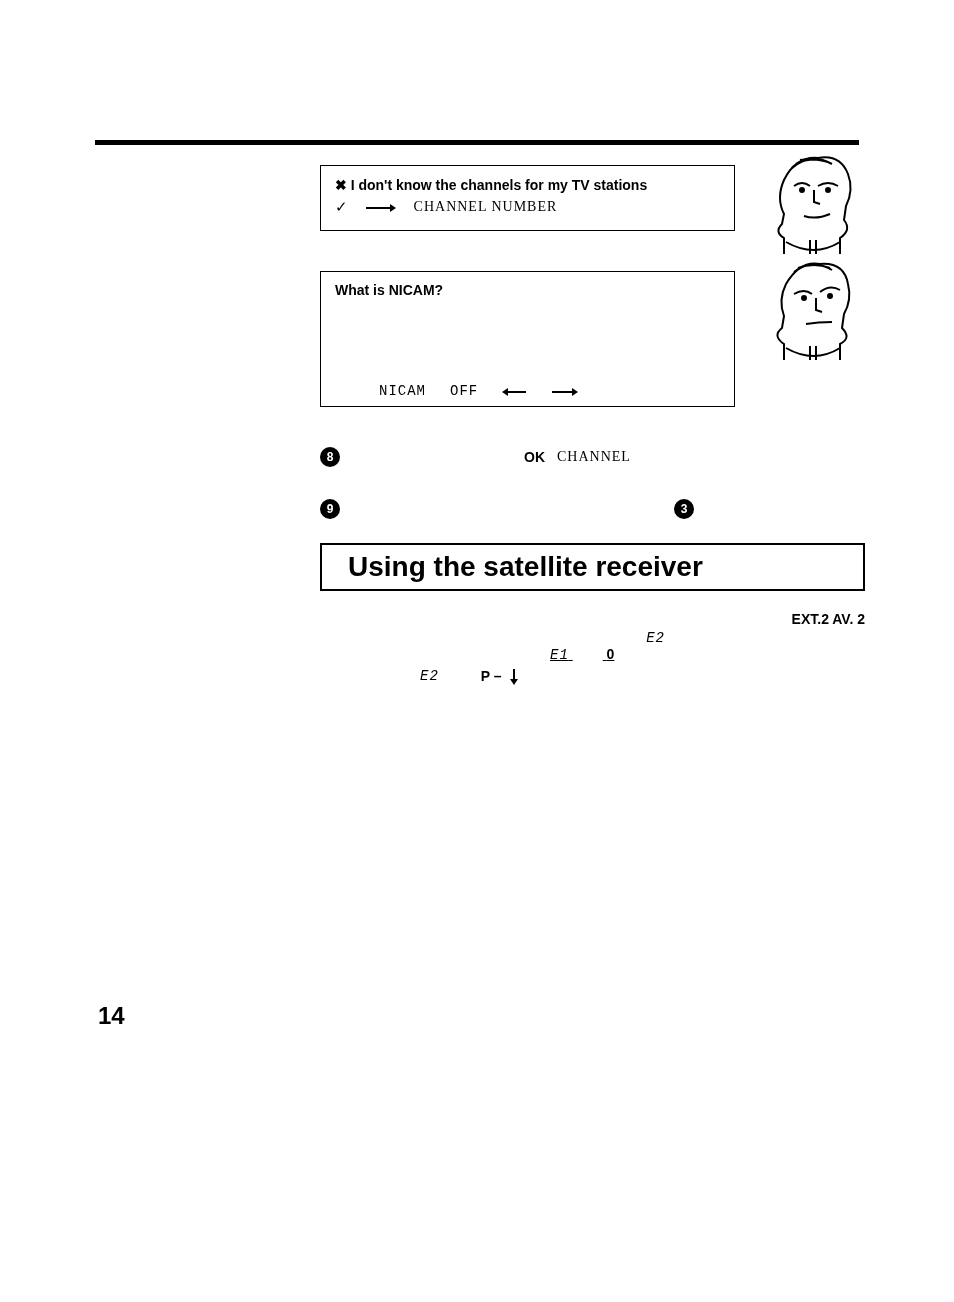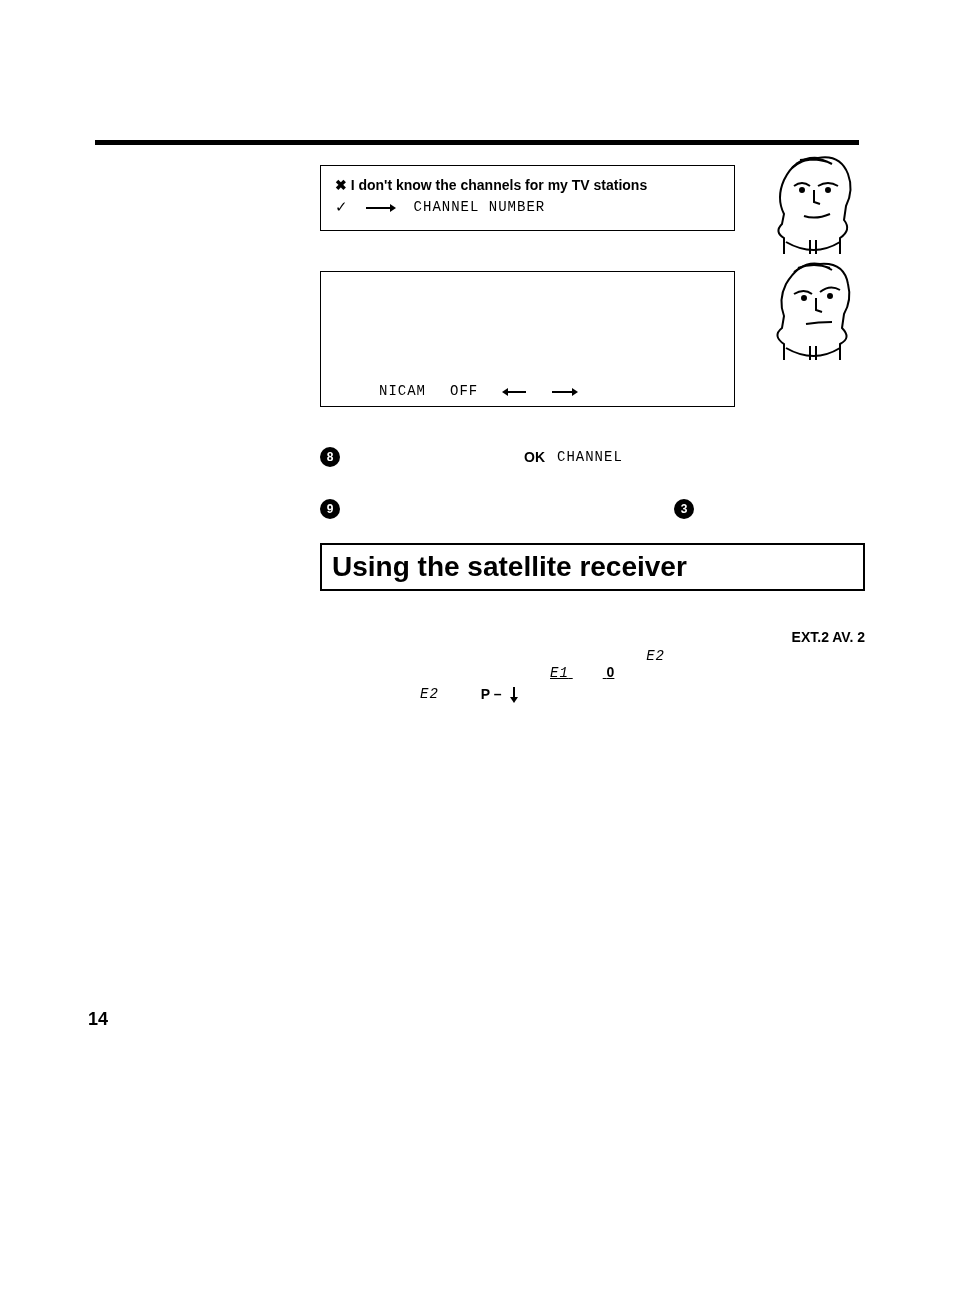--- a/index.html
+++ b/index.html
@@ -44,21 +44,21 @@
     font-weight: bold;
     font-size: 14px;
   }
   .face {
     position: absolute;
     top: -20px;
     right: -140px;
   }
   .face svg { width: 120px; height: 120px; }
   .mono {
-    font-family: Liberation Mono, monospace;
+    font-family: Liberation Serif, serif;
     letter-spacing: 1px;
     font-size: 14px;
   }
   .mono-small {
     font-family: "Courier New", monospace;
     letter-spacing: 1px;
     font-size: 12px;
   }
   .step-row {
     display: flex;
@@ -75,52 +75,52 @@
     color: #fff;
     font-size: 12px;
     font-weight: bold;
     display: inline-flex;
     align-items: center;
     justify-content: center;
     flex: 0 0 20px;
   }
   .sec-title-wrap {
     border: 2px solid #000;
-    padding: 6px 10px;
+    padding: 6px 26px;
     margin-top: 24px;
     margin-right: 0;
   }
   .sec-title {
     font-size: 28px;
     font-weight: bold;
   }
   .sat-text {
-    margin-top: 37px;
+    margin-top: 19px;
     font-size: 14px;
     line-height: 1.4;
     position: relative;
   }
   .ext-label {
     position: absolute;
     right: 0;
     top: 0;
     font-weight: bold;
   }
   .seg7 {
     font-family: "Courier New", monospace;
     font-style: italic;
     letter-spacing: 1px;
   }
   .arrow-inline svg { vertical-align: middle; }
   .page-num {
     position: absolute;
-    left: 88px;
+    left: 98px;
     bottom: 60px;
     font-weight: bold;
-    font-size: 18px;
+    font-size: 24px;
   }
   .check { font-size: 15px; }
   .row-line2 {
     margin-top: 4px;
     display: flex;
     align-items: center;
     gap: 18px;
   }
   .nicam-line {
     position: absolute;
@@ -182,20 +182,21 @@
             <path d="M40 42 Q50 36 58 42 M66 40 Q76 32 86 38"></path>
             <circle cx="50" cy="46" r="2" fill="#000"></circle>
             <circle cx="76" cy="44" r="2" fill="#000"></circle>
             <path d="M62 46 L62 58 L68 60"></path>
             <path d="M52 72 Q64 70 78 70"></path>
             <path d="M32 96 Q60 112 86 96"></path>
             <path d="M56 94 L56 108 M62 94 L62 108"></path>
           </g>
         </svg>
       </div>
+      <div class="box-title">What is NICAM?</div>
       <div class="nicam-line">
         <span style="width:20px"></span>
         <span class="mono-small">NICAM</span>
         <span class="mono-small">OFF</span>
         <span class="arrow-inline">
           <svg width="26" height="12">
               <polygon points="6,2 0,6 6,10" fill="#000"></polygon>
               <line x1="6" y1="6" x2="24" y2="6" stroke="#000" stroke-width="2"></line>
             </svg>
         </span>

